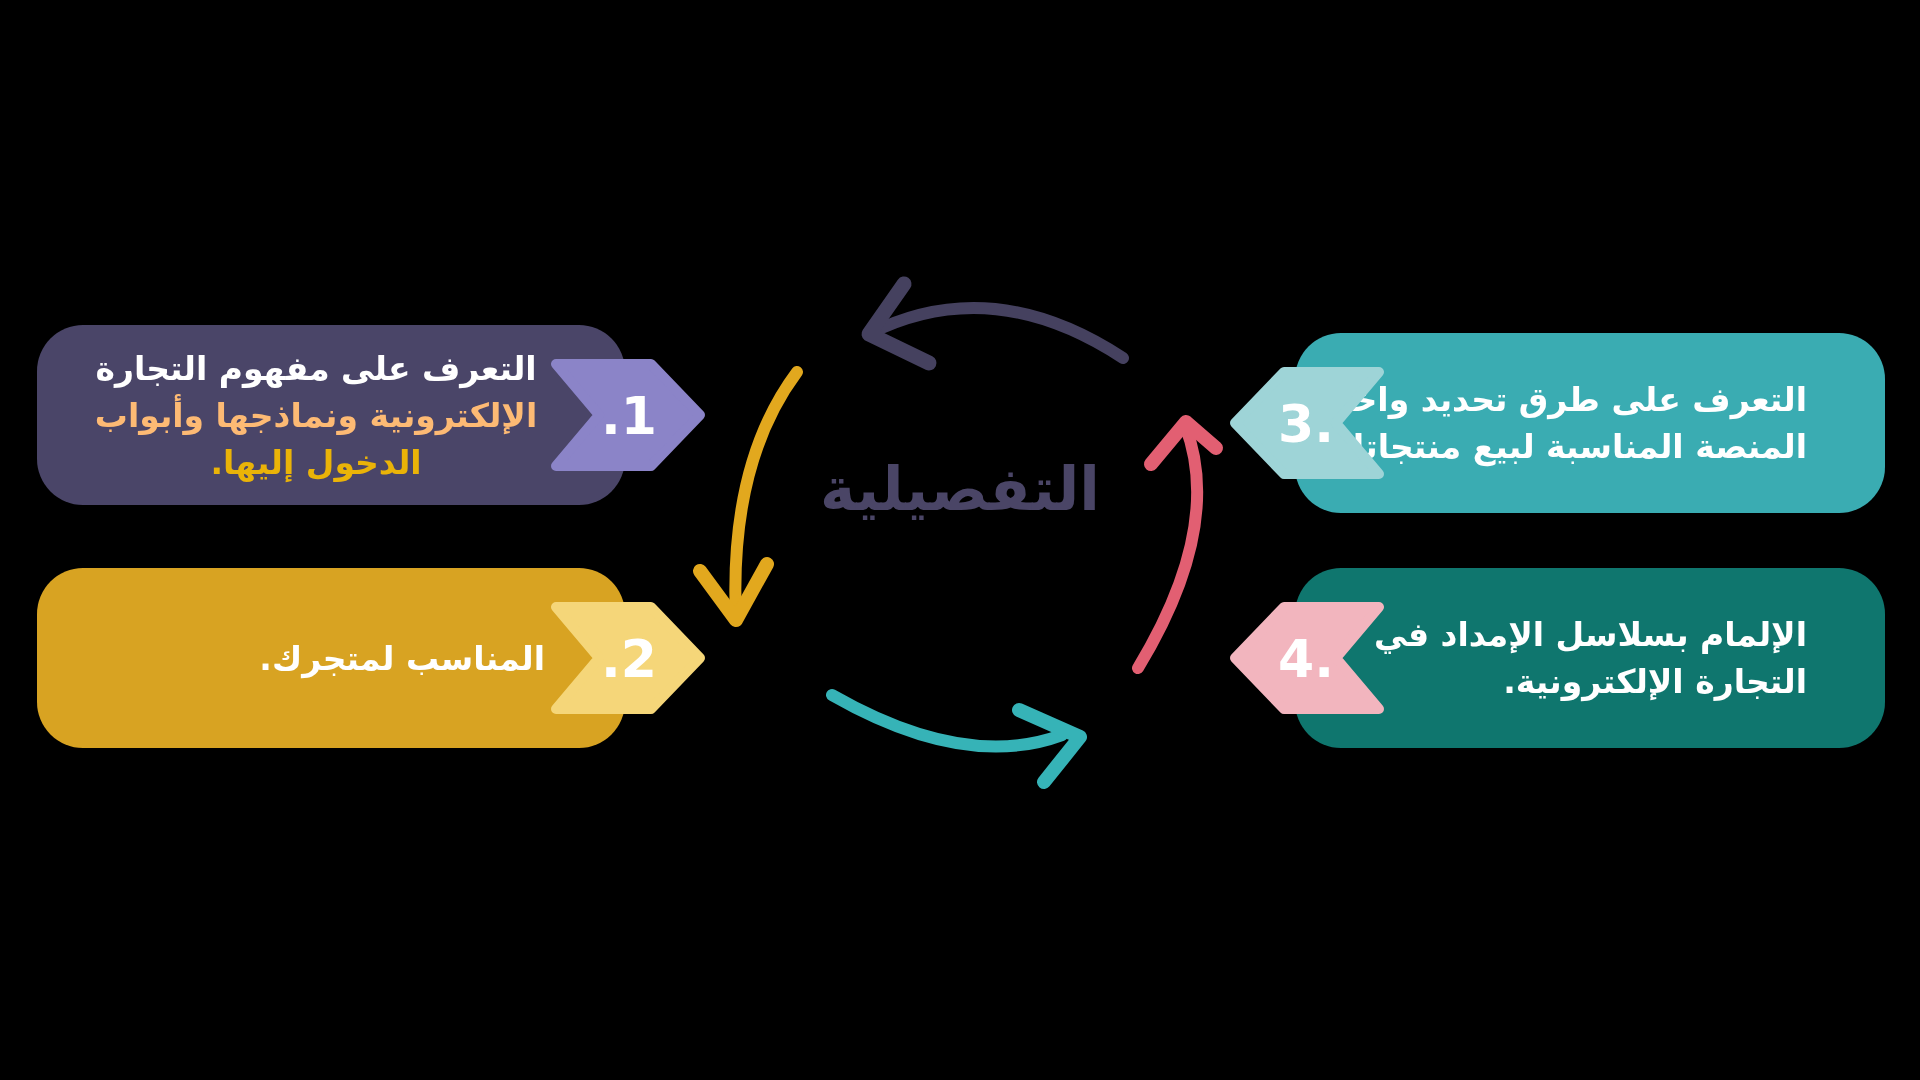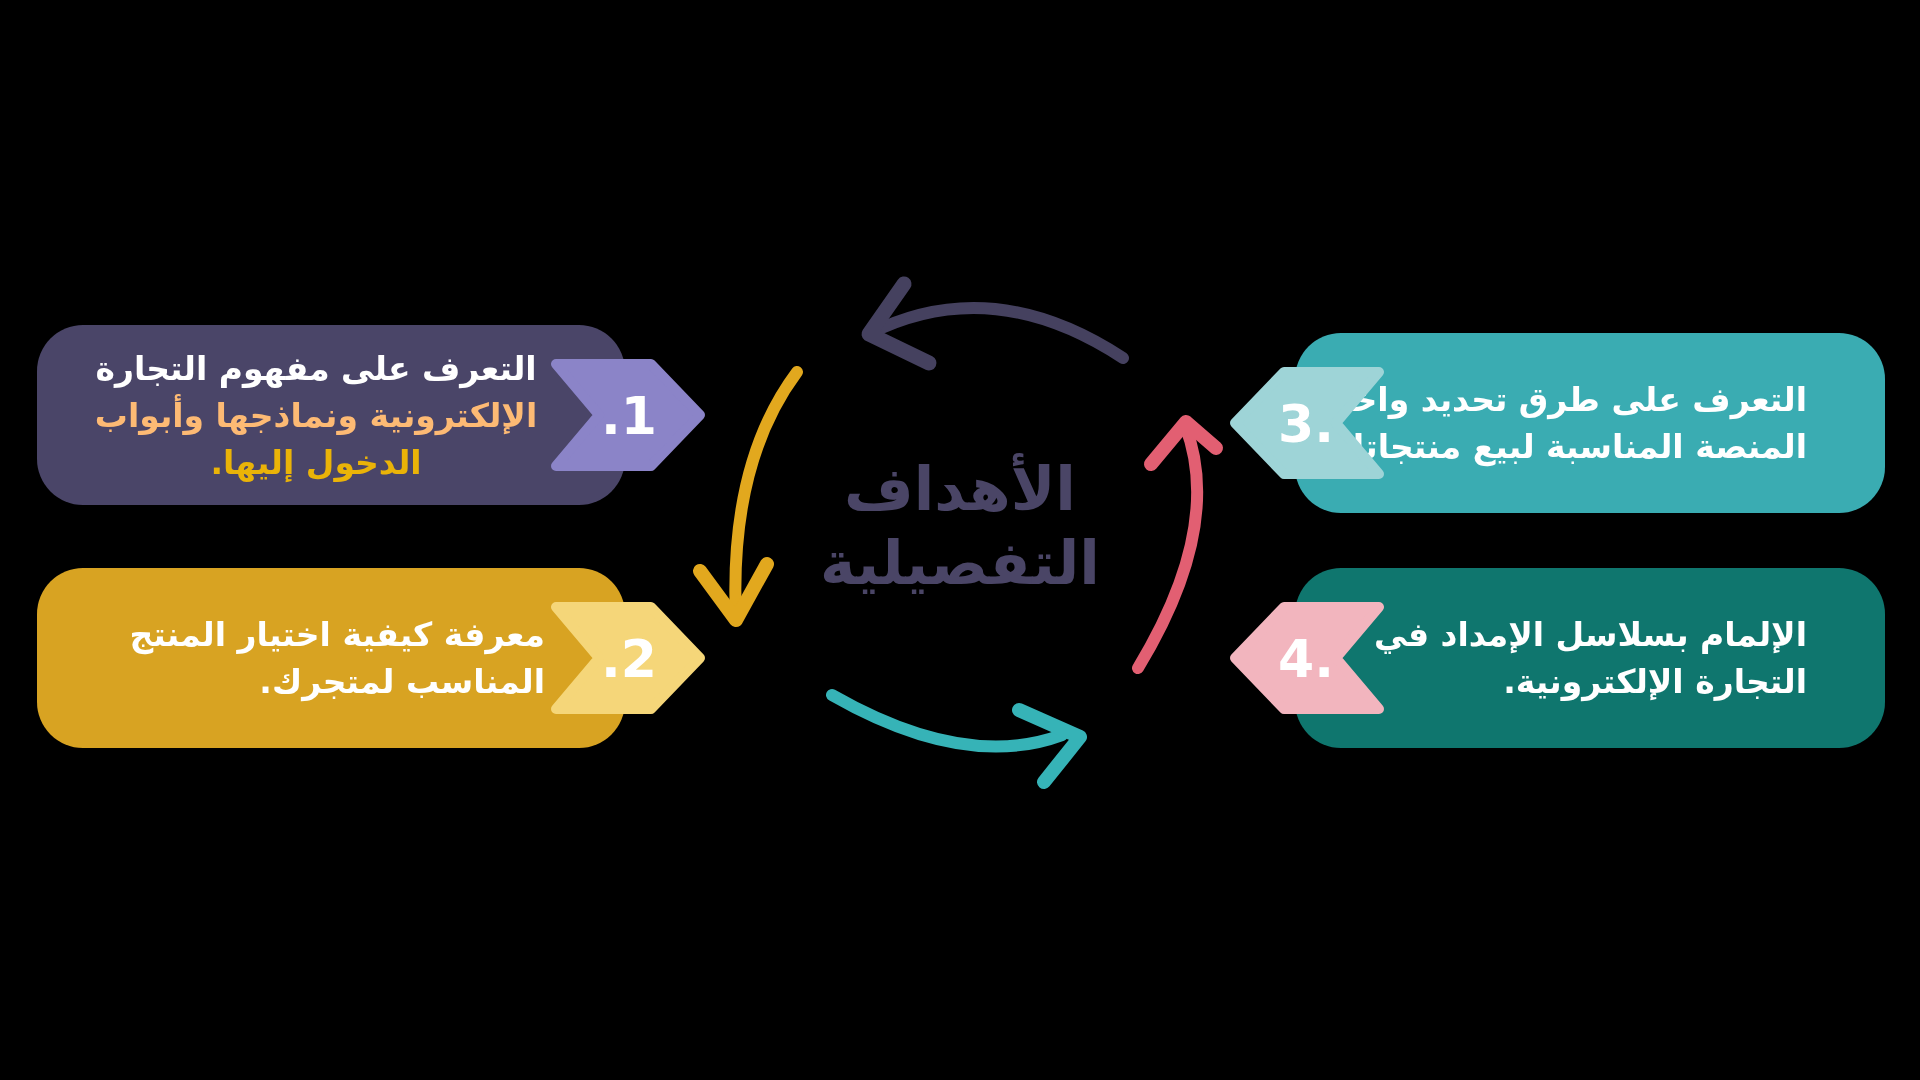--- a/index.html
+++ b/index.html
@@ -92,38 +92,36 @@
       <path d="M 832 695 Q 965 771 1062 735" stroke-width="12"></path>
       <path d="M 1019 710 L 1080 737 L 1044 782" stroke-width="14"></path>
     </g>
     <g fill="none" stroke-linecap="round" stroke-linejoin="round" stroke="#e25f72">
       <path d="M 1138 668 Q 1224 526 1185 425" stroke-width="12"></path>
       <path d="M 1151 464 L 1186 422 L 1216 448" stroke-width="14"></path>
     </g>
   </svg>
 
   <div class="center-title" style="color: rgb(74, 69, 102);">
-    <span class="t-line">الأهداف</span>
     <span class="t-line">التفصيلية</span>
   </div>
 
   <div class="obj-box left" style="top: 325px; height: 180px; background-color: rgb(74, 69, 104); align-items: center;">
     <span class="o-line" style="color: rgb(255, 255, 255);">التعرف على مفهوم التجارة</span>
     <span class="o-line" style="color: #fdba74;">الإلكترونية ونماذجها وأبواب</span>
     <span class="o-line" style="color: #eab308;">الدخول إليها.</span>
   </div>
   <div class="badge" style="left:551px; top:359px;">
     <svg viewBox="0 0 156 112">
       <polygon points="5,5 100,5 149,56 100,107 5,107 48,56" stroke-width="10" stroke-linejoin="round" fill="#8b84c8" stroke="#8b84c8"></polygon>
     </svg>
     <span class="num">.1</span>
   </div>
 
   <div class="obj-box left" style="top: 568px; height: 180px; background-color: rgb(216, 163, 34);">
-    <span class="o-line" style="color: rgb(255, 255, 255);">معرفة كيفية اختيار المنتج</span>
     <span class="o-line" style="color: rgb(255, 255, 255);">المناسب لمتجرك.</span>
   </div>
   <div class="badge" style="left:551px; top:602px;">
     <svg viewBox="0 0 156 112">
       <polygon points="5,5 100,5 149,56 100,107 5,107 48,56" stroke-width="10" stroke-linejoin="round" fill="#f5d679" stroke="#f5d679"></polygon>
     </svg>
     <span class="num">.2</span>
   </div>
 
   <div class="obj-box right" style="top: 333px; height: 180px; background-color: rgb(58, 172, 178);">

